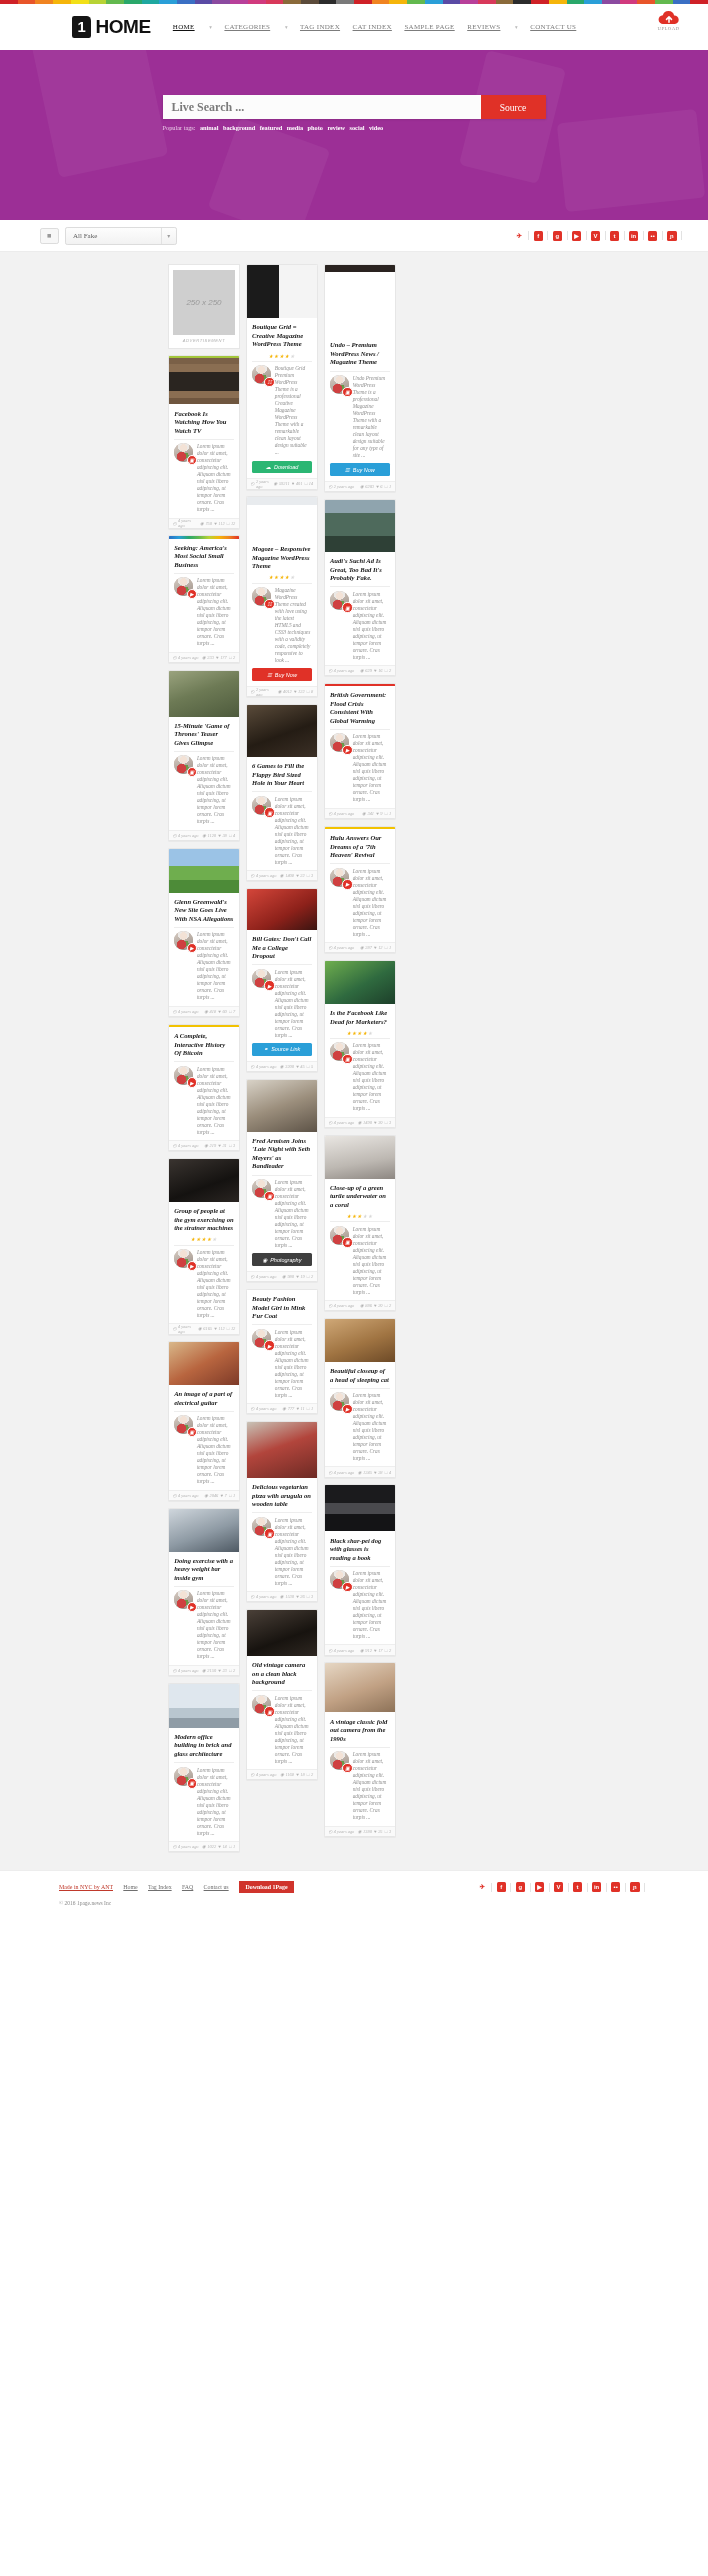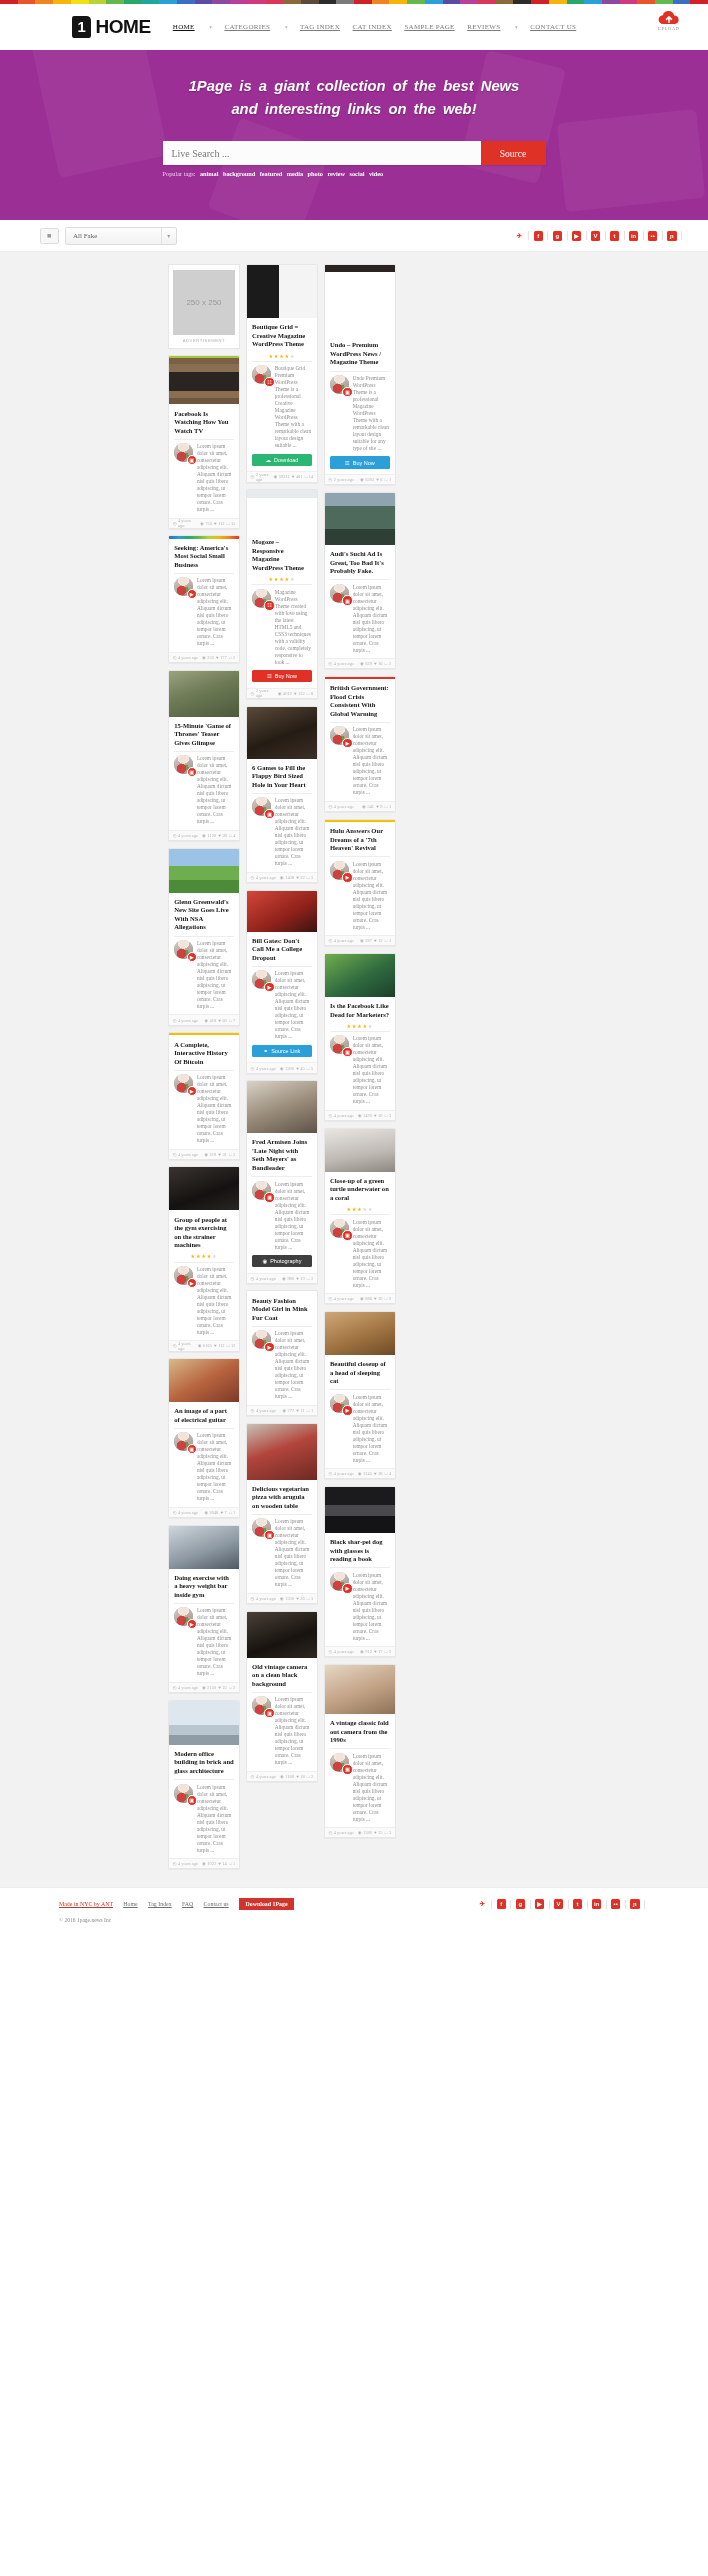--- a/index.html
+++ b/index.html
@@ -41,22 +41,22 @@
   .hero { height: 170px; background: #9c2f96; position: relative; overflow: hidden; }
   .hero-bgshape { position: absolute; border-radius: 5.9px; background: rgba(255,255,255,.05); }
   .hero-inner { position: relative; z-index: 3; padding-top: 25px; text-align: center; }
   .hero-title { color: #fff; font-family: "Liberation Sans", sans-serif;
                 font-style: italic; font-weight: bold; font-size: 14.8px;
                 line-height: 23px; word-spacing: 3px;
                 text-shadow: 0 0.7px 1.5px rgba(0,0,0,.25); }
   .searchbar { width: 383px; margin: 20px auto 0; display: flex; height: 24px;
                box-shadow: 0 0.7px 2.2px rgba(0,0,0,.18); }
   .searchbar input { flex: 1; border: 0; background: #fcfcfc; padding: 0 8.9px;
-                     font-size: 10px; color: #6f6f6f;
-                     font-family: "Liberation Serif", serif; }
+                     font-size: 12px; color: #6f6f6f;
+                     font-family: "Liberation Serif", serif; font-weight: bold; }
   .searchbar input::placeholder { color: #7b7b7b; }
   .searchbar button { width: 65px; border: 0; background: #e03127; color: #fff;
                       font-size: 9.6px; font-family: "Liberation Serif", serif;
                       cursor: pointer; }
   .poptags { width: 383px; margin: 4.4px auto 0; text-align: left; color: #f0d9ee;
              font-size: 6.3px; }
   .poptags b { font-weight: normal; color: #eccfe9; }
   .poptags a { color: #fff; text-decoration: none; margin-left: 4.4px; font-weight: bold; }
 
   
@@ -74,21 +74,21 @@
                 justify-content: center; color: #9e9e9e; font-size: 5.9px; }
   .social-row { margin-left: auto; display: flex; align-items: center; gap: 0; }
   .social-row .sep { width: 0.7px; height: 8.9px; background: #e2e2e2; margin: 0 4.4px; }
   .sicon { width: 9.6px; height: 9.6px; border-radius: 1.5px; background: #e03127;
            color: #fff; font-family: "Liberation Sans", sans-serif; font-size: 5.9px;
            font-weight: bold; display: flex; align-items: center; justify-content: center; }
   .sicon.tw { background: transparent; color: #e03127; font-size: 8px; }
 
   
   .board { background: #f2f2f2; padding: 11.8px 0 17.7px; }
-  .cols { width: 372px; margin: 0 auto; display: flex; gap: 5.9px; }
+  .cols { width: 372px; margin: 0 auto; display: flex; gap: 5.9px; font-style: italic; }
   .col { width: 72px; display: flex; flex-direction: column; gap: 6.6px; }
 
   .card { background: #fff; border: 0.7px solid #e6e6e6; border-radius: 1.5px;
           box-shadow: 0 0.7px 0.7px rgba(0,0,0,.04); overflow: hidden; }
   .card .topbar { height: 2.2px; width: 100%; }
   .thumb { width: 100%; display: block; position: relative; overflow: hidden; }
   .thumb .ph { width: 100%; display: block; }
   .card-title { font-family: "Liberation Serif", serif; font-weight: bold;
                 font-size: 6.6px; line-height: 8.5px; color: #171717;
                 padding: 5.2px 5.2px 3.7px; }
@@ -217,24 +217,20 @@
     <div class="upload-lbl">UPLOAD</div>
   </div>
 </div>
 
 <div class="hero">
   <div class="hero-bgshape" style="width:111px;height:140px;left:44px;top:-22px;transform:rotate(-12deg);"></div>
   <div class="hero-bgshape" style="width:81px;height:118px;left:472px;top:7.4px;transform:rotate(14deg);"></div>
   <div class="hero-bgshape" style="width:140px;height:89px;left:561px;top:66px;transform:rotate(-6deg);"></div>
   <div class="hero-bgshape" style="width:96px;height:96px;left:221px;top:81px;transform:rotate(20deg);"></div>
   <div class="hero-inner">
-    <div class="hero-title">
-      <div>1Page  is  a  giant  collection  of  the  best  News</div>
-      <div>and  interesting  links  on  the  web!</div>
-    </div>
     <div class="searchbar">
       <input type="text" placeholder="Live Search ..." style="">
       <button>Source</button>
     </div>
     <div class="poptags">
       <b>Popular tags:</b><span id="tagwrap"><a href="#">animal</a><a href="#">background</a><a href="#">featured</a><a href="#">media</a><a href="#">photo</a><a href="#">review</a><a href="#">social</a><a href="#">video</a></span>
     </div>
   </div>
 </div>
 

